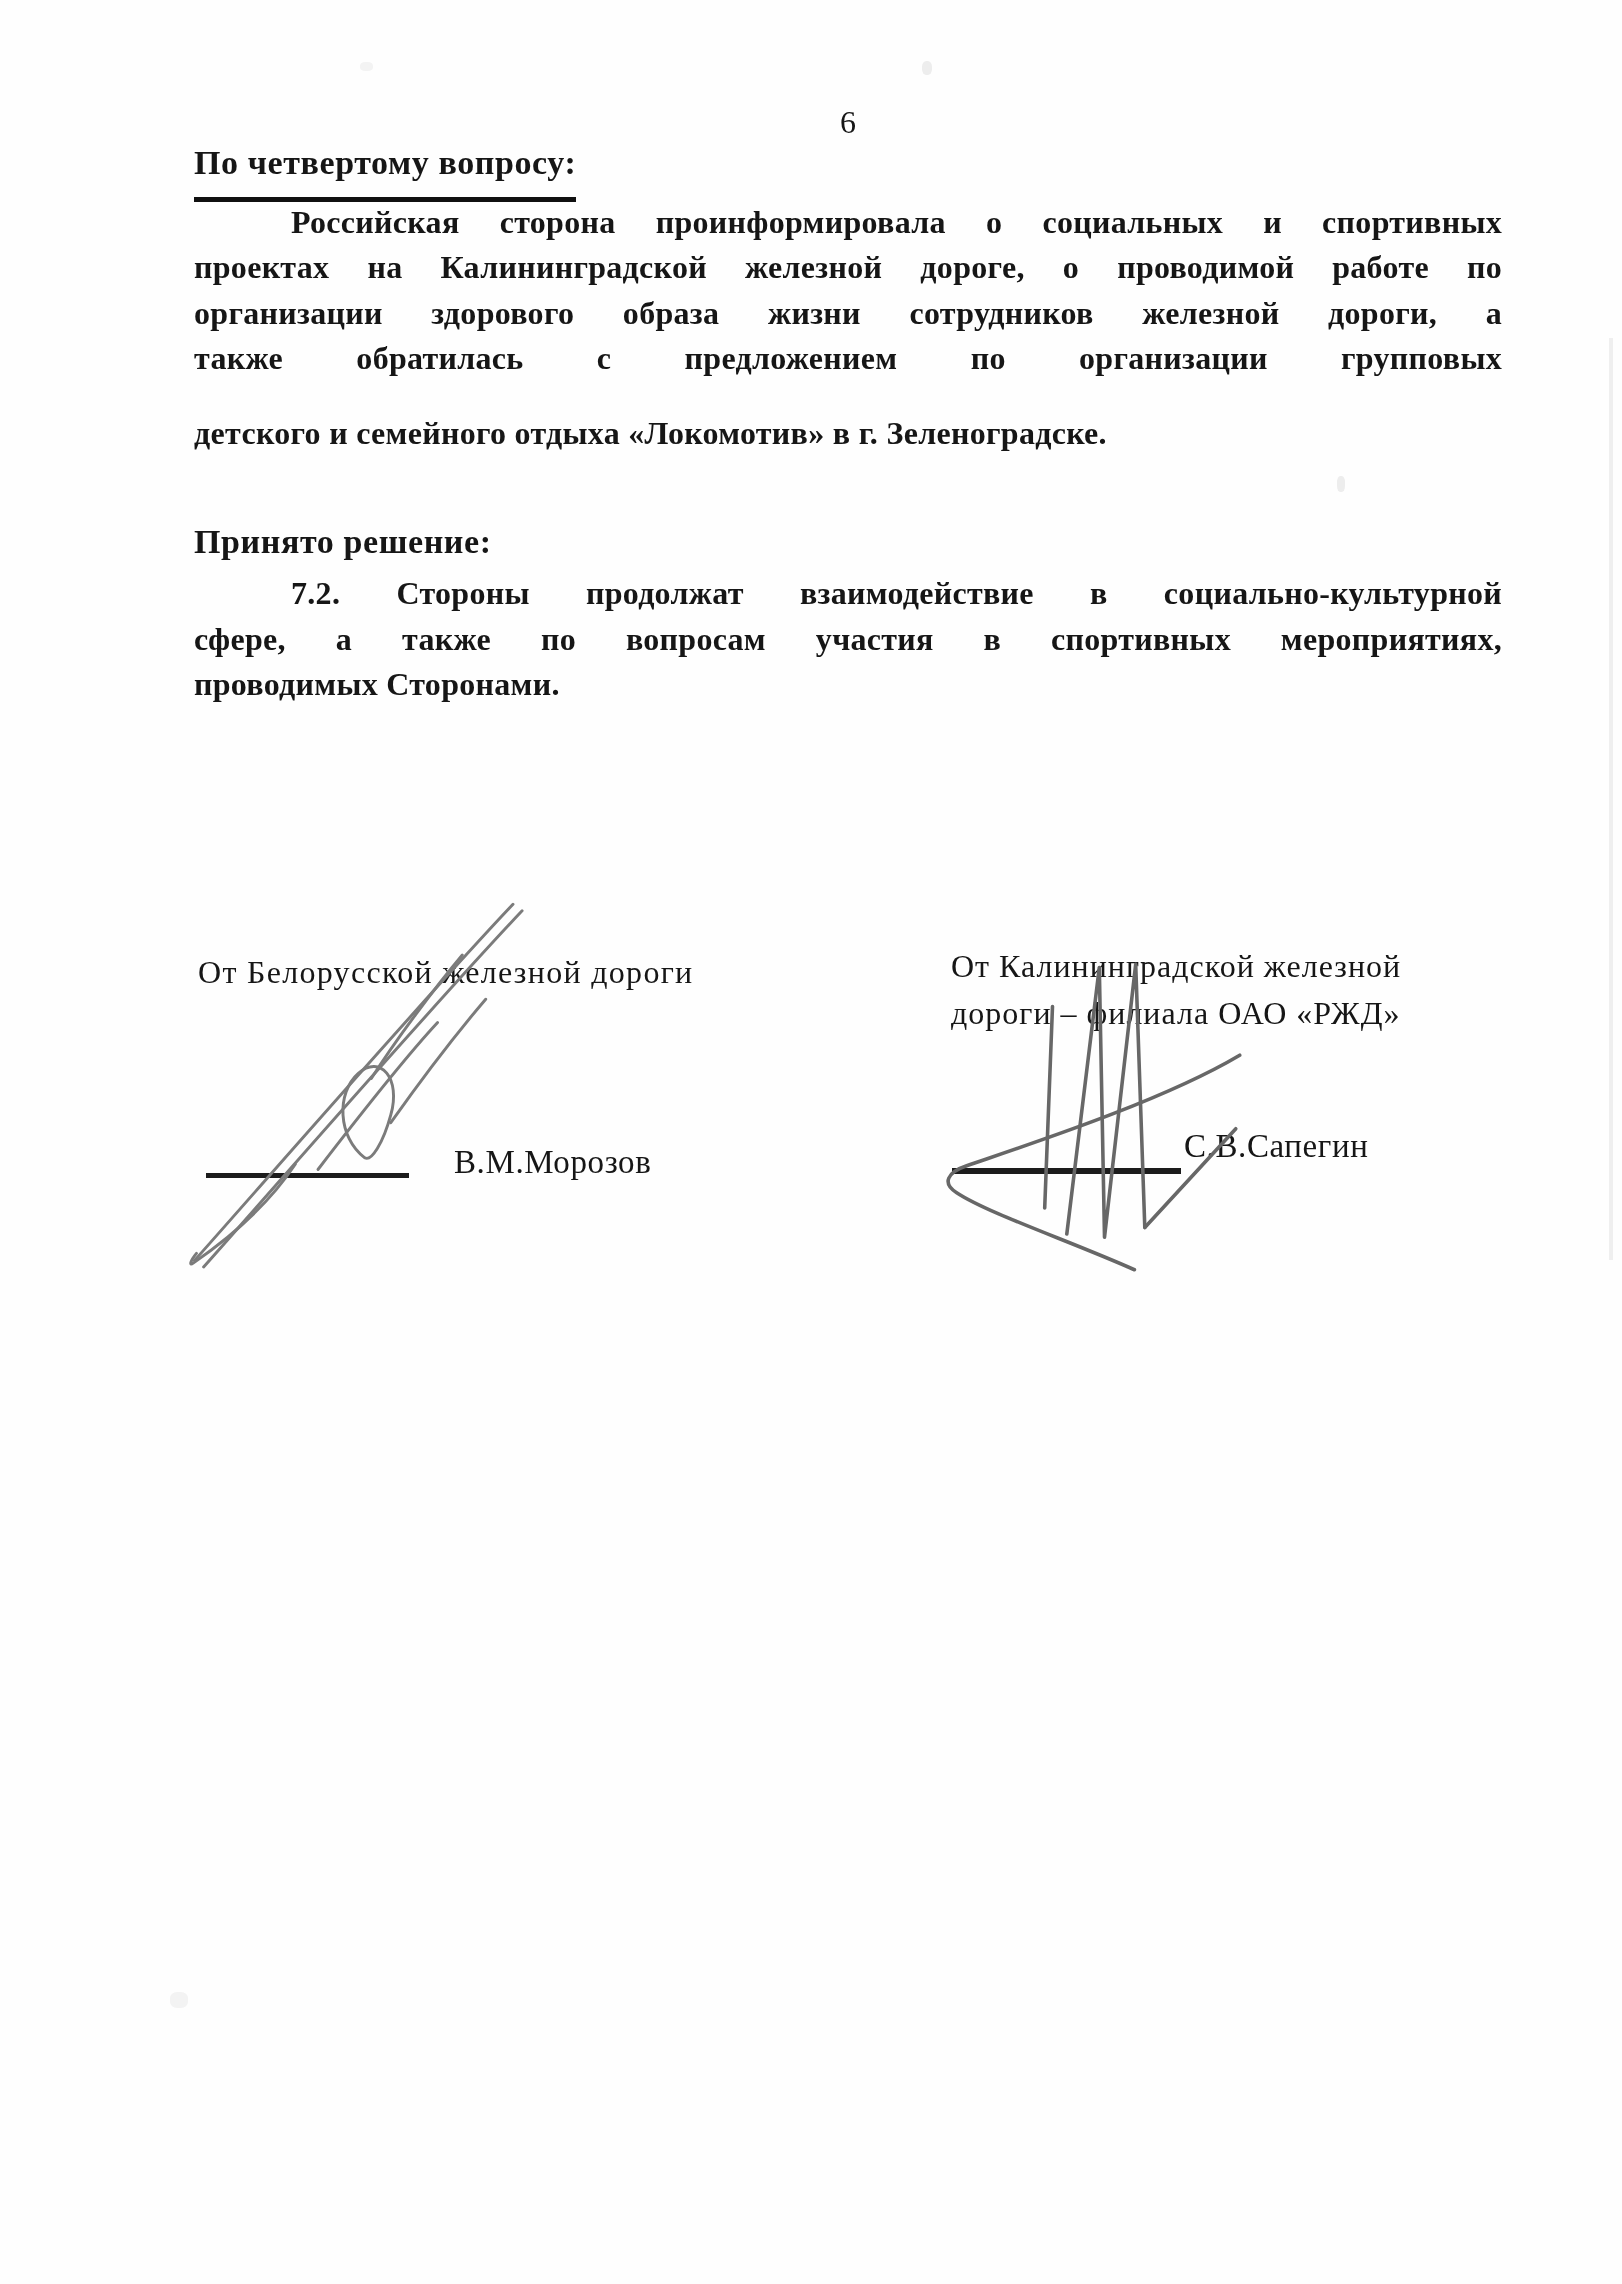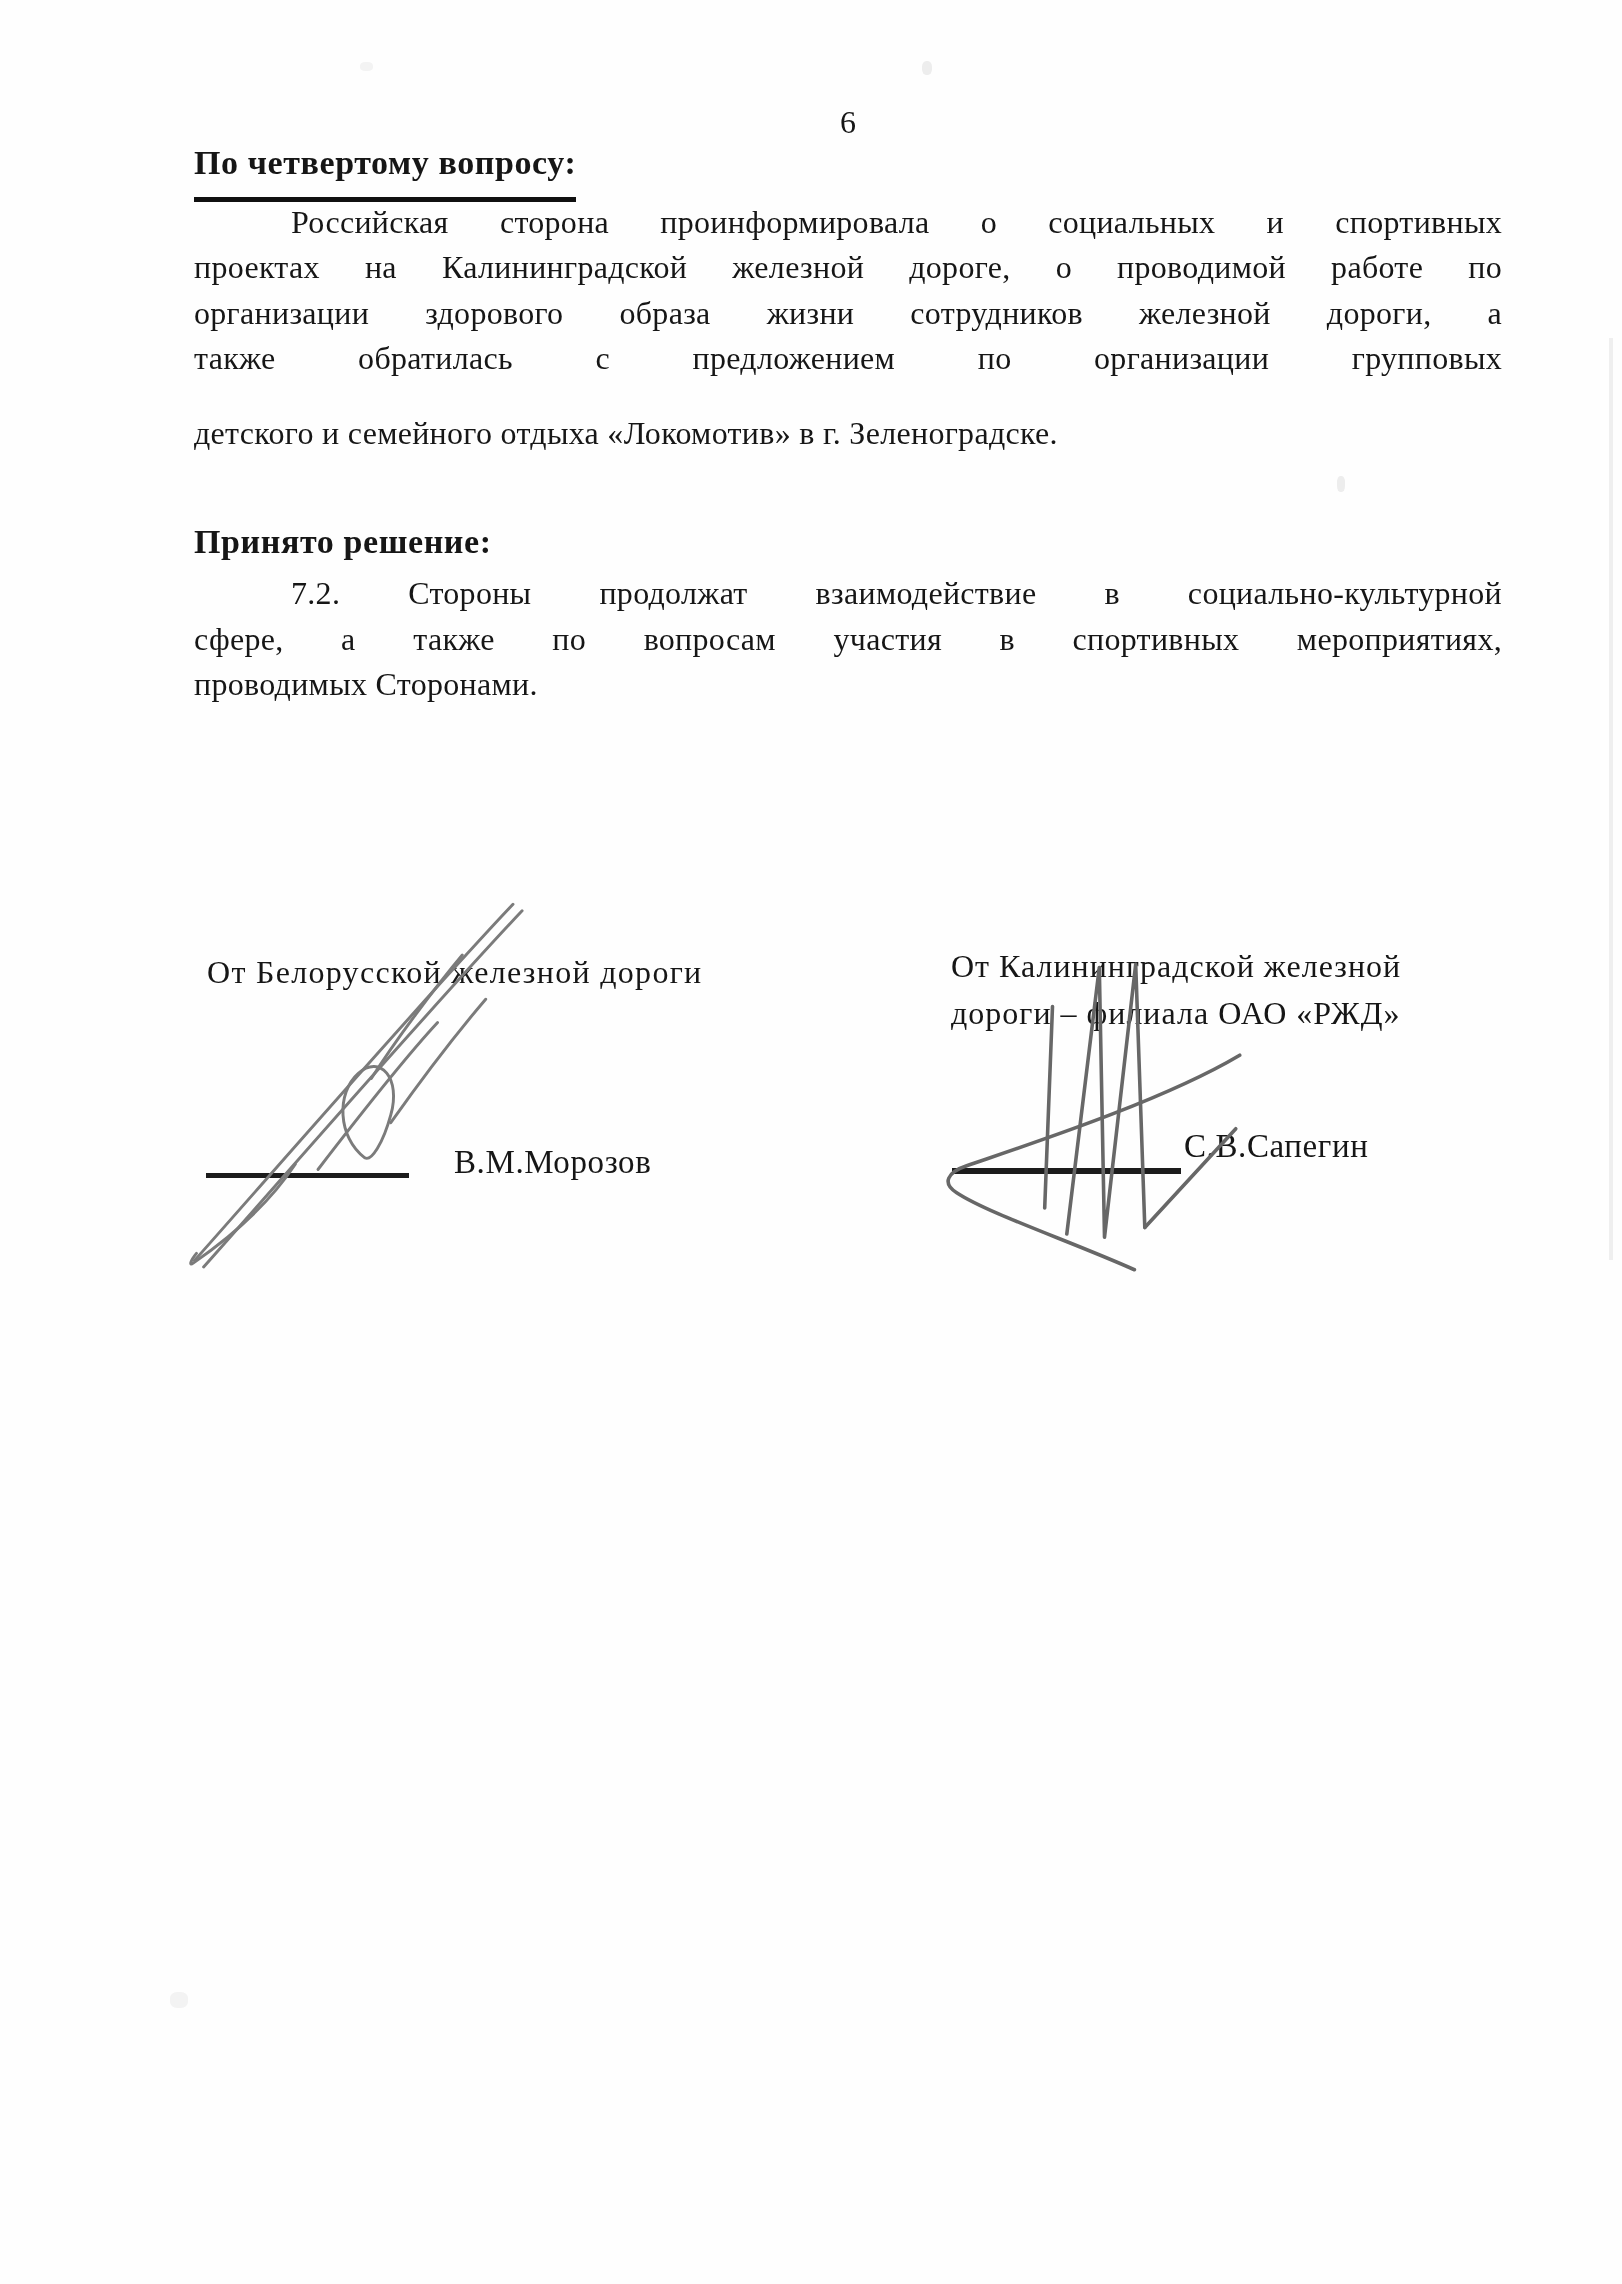--- a/index.html
+++ b/index.html
@@ -32,20 +32,21 @@
     padding-bottom: 15px;
     border-bottom: 5.2px solid #101010;
   }
   .body-line {
     left: 194px; width: 1308px;
     font-size: 32px; line-height: 45px; height: 45px;
     text-align: justify;
     text-align-last: justify;
     letter-spacing: 0.3px;
     white-space: nowrap;
+    font-weight: bold;
   }
   .body-line.lastline {
     text-align: left;
     text-align-last: left;
   }
   .body-line.indent { padding-left: 97px; width: 1211px; }
 
   .d-heading {
     left: 194px; top: 522px;
     font-size: 34px; line-height: 40px;
@@ -95,21 +96,21 @@
   <div class="abs body-line" style="top:291px">организации здорового образа жизни сотрудников железной дороги, а</div>
   <div class="abs body-line" style="top:336px">также обратилась с предложением по организации групповых</div>
   <div class="abs body-line lastline" style="top:411px">детского и семейного отдыха «Локомотив» в г. Зеленоградске.</div>
 
   <div class="abs d-heading">Принято решение:</div>
 
   <div class="abs body-line indent" style="top:571px">7.2. Стороны продолжат взаимодействие в социально-культурной</div>
   <div class="abs body-line lastline" style="top:662px">проводимых Сторонами.</div>
   <div class="abs body-line" style="top:617px">сфере, а также по вопросам участия в спортивных мероприятиях,</div>
 
-  <div class="abs sig-caption" style="left:207px; top:949px; letter-spacing:1.3px;">От Белорусской железной дороги</div>
+  <div class="abs sig-caption" style="left:198px; top:949px; letter-spacing:1.3px;">От Белорусской железной дороги</div>
 
   <div class="abs" style="left:951px; top:943px; width:636px;">
     <div class="sig-caption">От Калининградской железной</div>
     <div class="sig-caption">дороги – филиала ОАО «РЖД»</div>
   </div>
 
   <div class="abs rule" style="left:206px; top:1173px; width:203px; height:5.2px;"></div>
   <div class="abs rule" style="left:952px; top:1168px; width:229px; height:5.8px;"></div>
 
   <div class="abs sig-name" style="left:422px; top:1143px;margin-left:32px;">В.М.Морозов</div>

